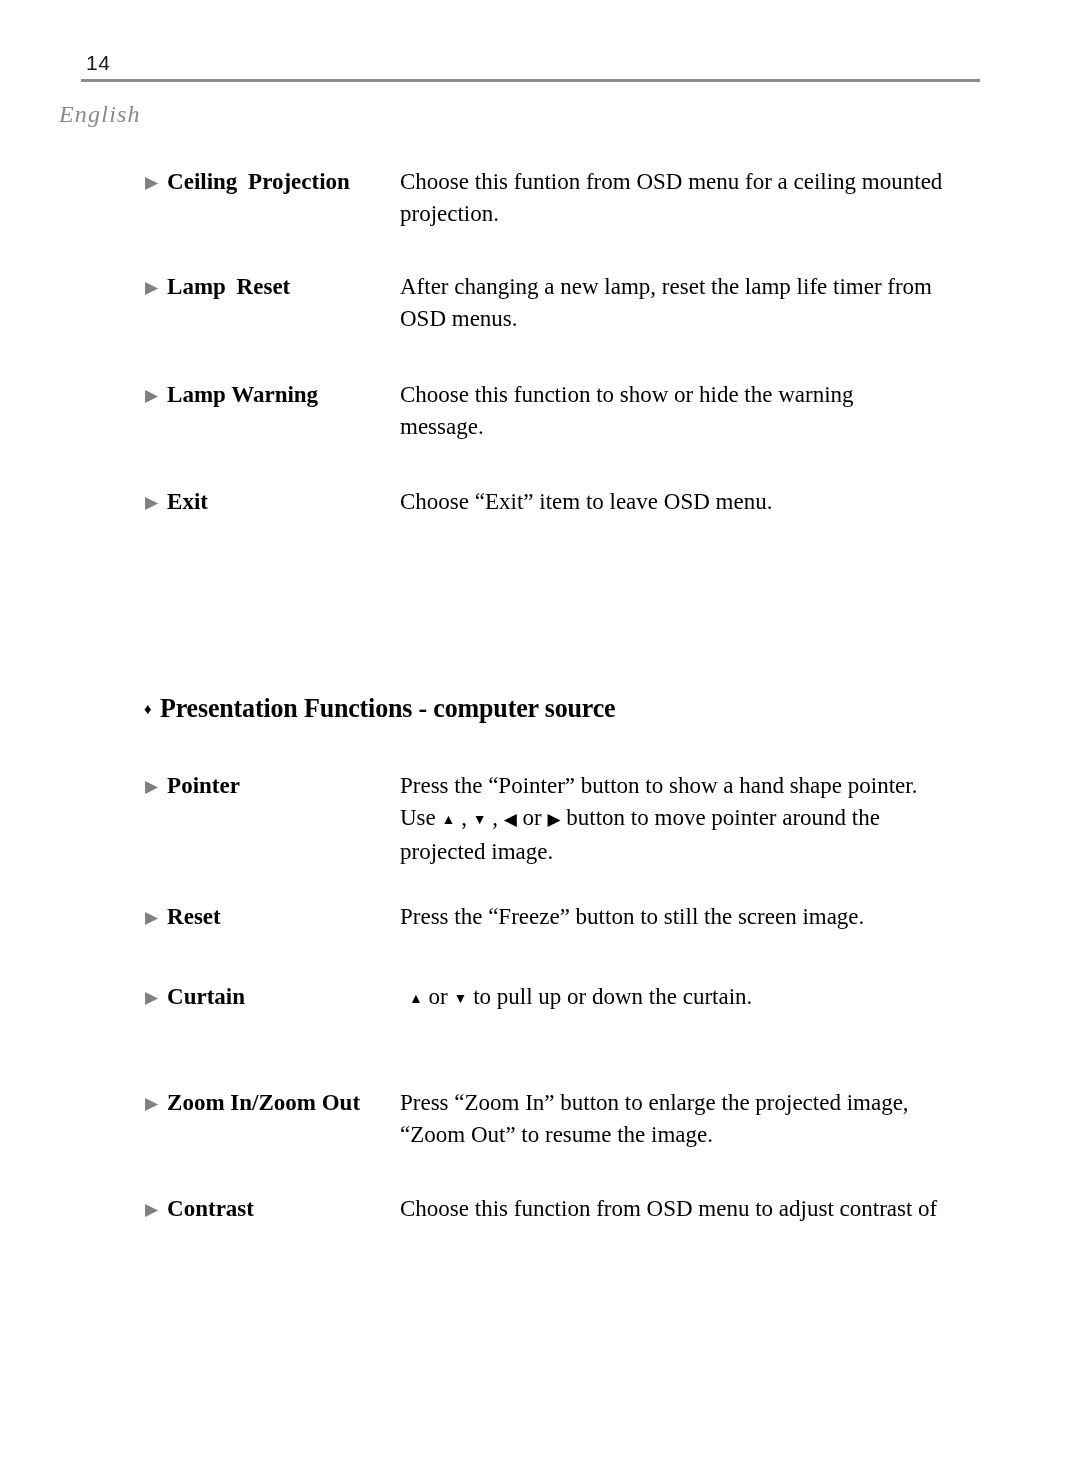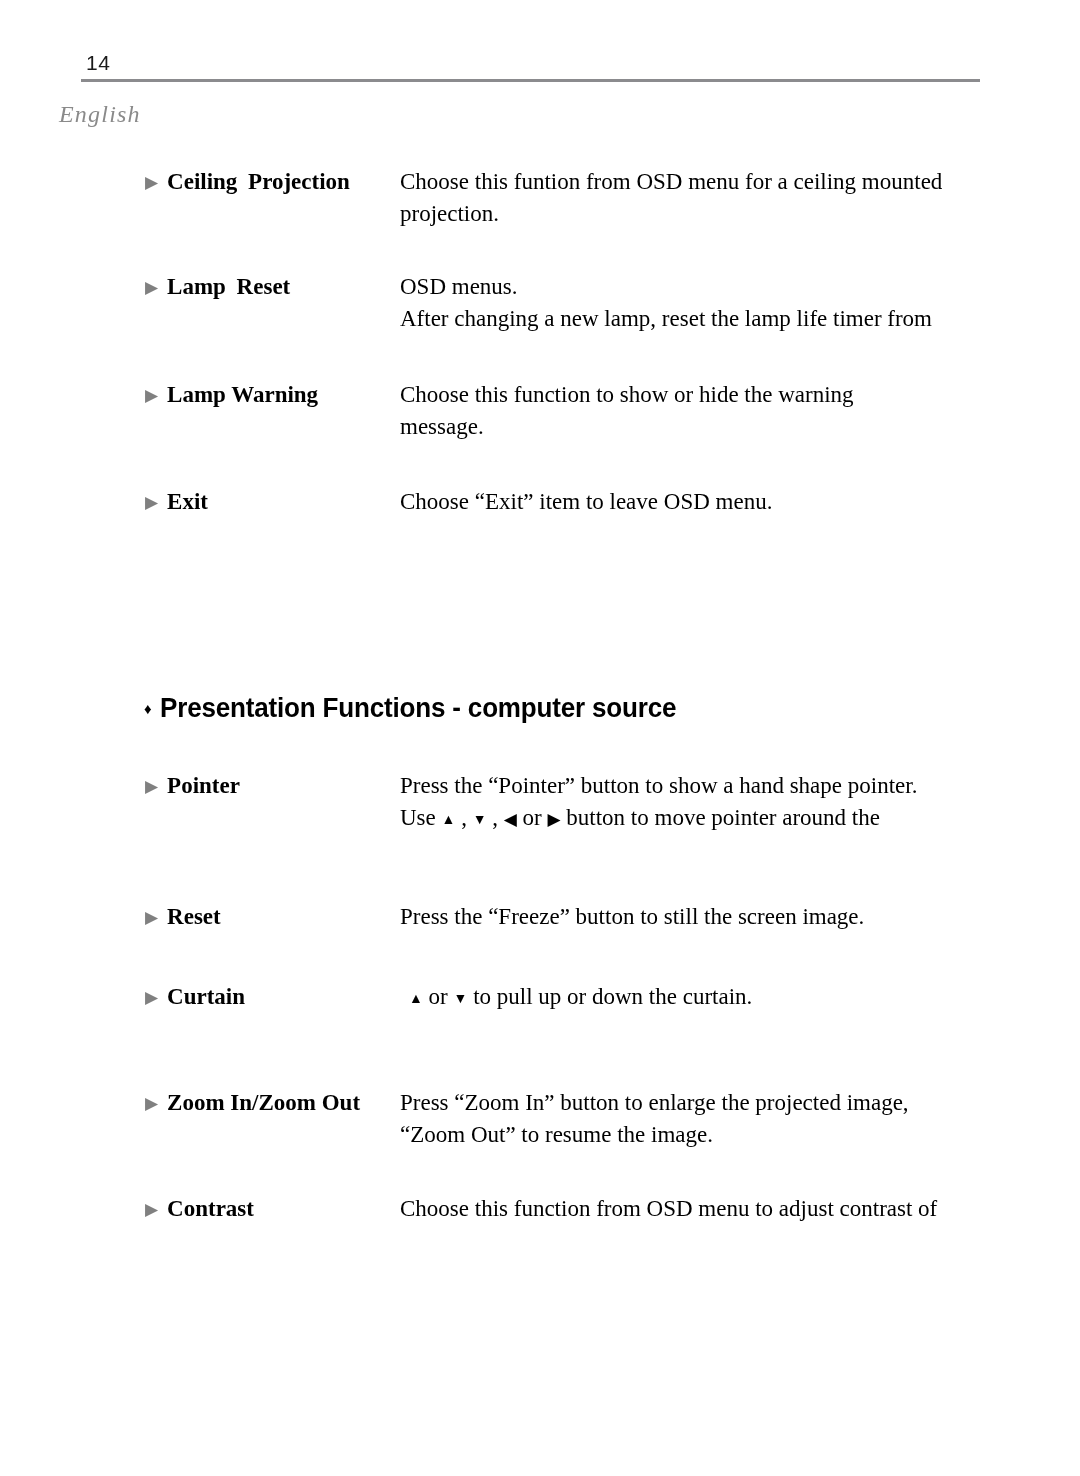--- a/index.html
+++ b/index.html
@@ -117,21 +117,21 @@
   .arr-lr {
     font-size: 17px;
     vertical-align: 0px;
   }
 
   
   .section-heading {
     position: absolute;
     left: 144px;
     top: 690px;
-    font-family: Liberation Sans, sans-serif;
+    font-family: Liberation Serif, serif;
     font-weight: bold;
     font-size: 28px;
     line-height: 36px;
     white-space: nowrap;
     color: #000;
     letter-spacing: -0.2px;
   }
   .heading-bullet {
     display: inline-block;
     font-size: 15px;
@@ -162,22 +162,22 @@
     <span class="desc-line">Choose this funtion from OSD menu for a ceiling mounted</span>
     <span class="desc-line">projection.</span>
   </div>
 </div>
 
 <div class="entry" style="top:271px;">
   <div class="entry-term">
     <span class="term-bullet">▶</span><span class="term-text wide-space">Lamp Reset</span>
   </div>
   <div class="entry-desc">
+    <span class="desc-line">After changing a new lamp, reset the lamp life timer from</span>
     <span class="desc-line">OSD menus.</span>
-    <span class="desc-line">After changing a new lamp, reset the lamp life timer from</span>
   </div>
 </div>
 
 <div class="entry" style="top:379px;">
   <div class="entry-term">
     <span class="term-bullet">▶</span><span class="term-text">Lamp Warning</span>
   </div>
   <div class="entry-desc">
     <span class="desc-line">Choose this function to show or hide the warning</span>
     <span class="desc-line">message.</span>
@@ -197,20 +197,21 @@
   <span class="heading-bullet">♦</span><span class="heading-text">Presentation Functions - computer source</span>
 </div>
 
 <div class="entry" style="top:770px;">
   <div class="entry-term">
     <span class="term-bullet">▶</span><span class="term-text">Pointer</span>
   </div>
   <div class="entry-desc">
     <span class="desc-line">Press the “Pointer” button to show a hand shape pointer.</span>
     <span class="desc-line"><span>Use </span><span class="arr arr-ud">▲</span><span> , </span><span class="arr arr-ud">▼</span><span> , </span><span class="arr arr-lr">◀</span><span> or </span><span class="arr arr-lr">▶</span><span> button to move pointer around the</span></span>
+    <span class="desc-line">projected image.</span>
   </div>
 </div>
 
 <div class="entry" style="top:901px;">
   <div class="entry-term">
     <span class="term-bullet">▶</span><span class="term-text">Reset</span>
   </div>
   <div class="entry-desc">
     <span class="desc-line">Press the “Freeze” button to still the screen image.</span>
   </div>

